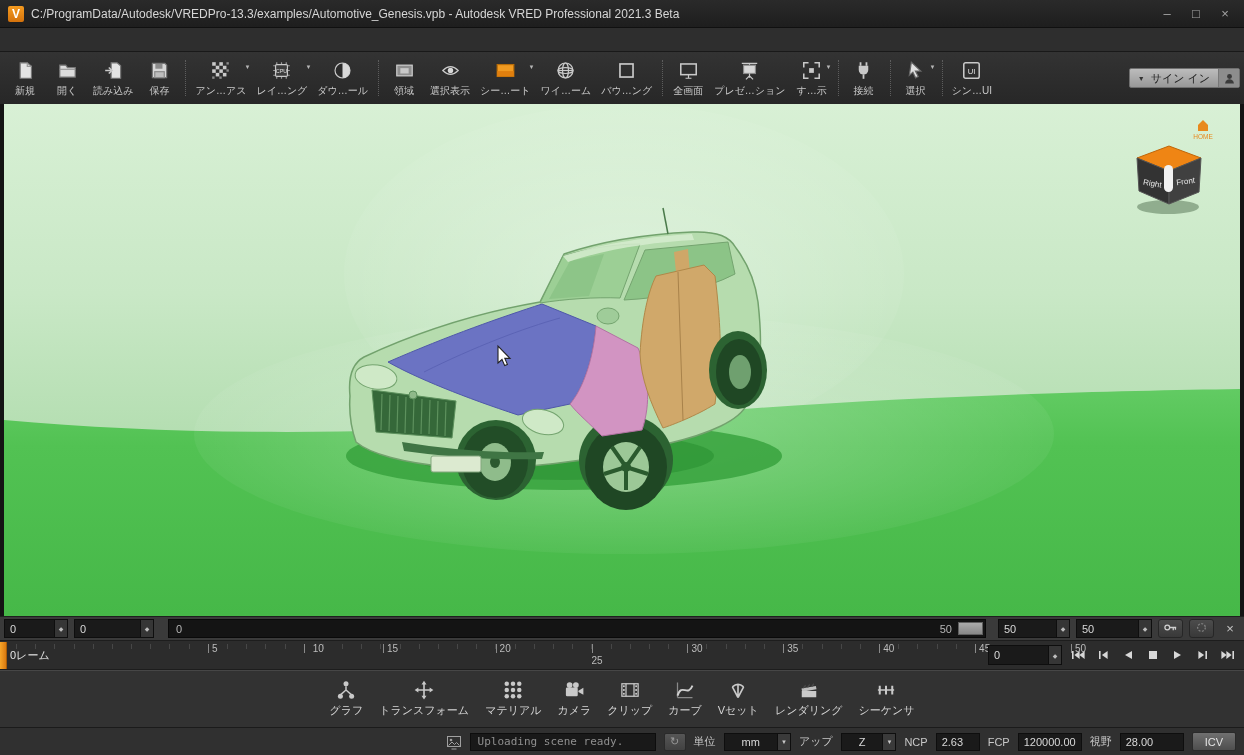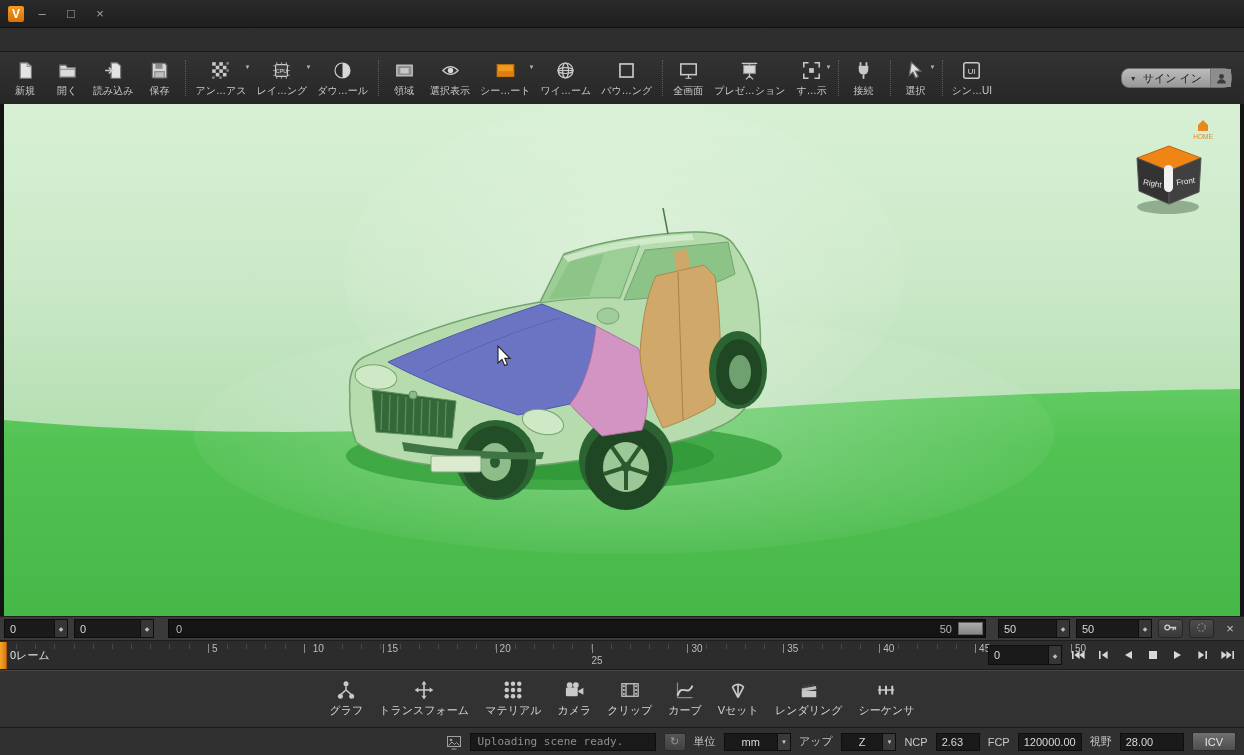--- a/index.html
+++ b/index.html
@@ -16,21 +16,21 @@
 
 .toolbar{height:52px;background:linear-gradient(#333333,#272727);display:flex;align-items:center;padding:0 4px}
 .tools{display:flex;align-items:stretch;height:100%}
 .tool{display:flex;flex-direction:column;align-items:center;justify-content:center;padding:3px 5px 2px;min-width:42px;position:relative}
 .tool.sep{margin-right:10px}
 .tool.sep::after{content:"";position:absolute;right:-6px;top:8px;bottom:8px;border-right:1px dotted #5d5d5d}
 .tool-icon{height:22px;display:flex;align-items:center;justify-content:center}
 .tool-icon svg{width:19px;height:19px}
 .tool-label{font-size:10px;color:#c9c9c9;white-space:nowrap;margin-top:2px}
 .tool-arrow{position:absolute;right:1px;top:12px;font-size:6px;color:#b5b5b5}
-.signin{margin-left:auto;margin-right:8px;height:20px;background:linear-gradient(#bcbcbc,#989898);border:1px solid #6f6f6f;border-radius:8px;display:flex;align-items:center;padding-left:8px;gap:6px;font-size:11px;color:#1d1d1d}
+.signin{margin-left:auto;height:20px;background:linear-gradient(#bcbcbc,#989898);border:1px solid #6f6f6f;border-radius:2px;display:flex;align-items:center;padding-left:8px;gap:6px;font-size:11px;color:#1d1d1d}
 .signin-arrow{font-size:7px;color:#333}
 .signin-label{white-space:nowrap}
 .signin-avatar{width:21px;height:18px;background:#8d8d8d;border-left:1px solid #787878;display:flex;align-items:center;justify-content:center;margin-left:2px}
 .signin-avatar svg{width:13px;height:13px}
 
 .viewport{height:512px;margin:0 4px;position:relative;background:#bfe3bd;overflow:hidden}
 .viewport svg{display:block}
 
 .timeline-bar{height:24px;background:#3a3a3a;display:flex;align-items:center;padding:0 4px;gap:6px;border-top:1px solid #1f1f1f}
 .spin{height:19px;background:#1a1a1a;border:1px solid #0e0e0e;display:flex;align-items:stretch;flex:none}
@@ -78,20 +78,21 @@
 .sb-select{height:18px;background:#1a1a1a;border:1px solid #0e0e0e;color:#d8d8d8;display:flex;align-items:stretch}
 .sb-select .val{padding:0 17px;display:flex;align-items:center;min-width:20px}
 .sb-select .dd{width:13px;background:#3a3a3a;border-left:1px solid #0e0e0e;display:flex;align-items:center;justify-content:center;font-size:6px;color:#c9c9c9}
 .sb-icv{height:19px;padding:0 12px;background:linear-gradient(#707070,#4e4e4e);border:1px solid #2a2a2a;border-radius:2px;color:#e4e4e4;font-size:11px;display:flex;align-items:center}
 </style>
 </head>
 <body>
 
 <div class="titlebar">
   <span class="app-icon">V</span>
+  <span class="title">C:/ProgramData/Autodesk/VREDPro-13.3/examples/Automotive_Genesis.vpb - Autodesk VRED Professional 2021.3 Beta</span>
   <span class="winbtn">–</span>
   <span class="winbtn">□</span>
   <span class="winbtn">×</span>
 </div>
 
 <div class="menubar">
 
 <span class="menu-item"></span>
     <span class="menu-item"></span>
     <span class="menu-item"></span>

